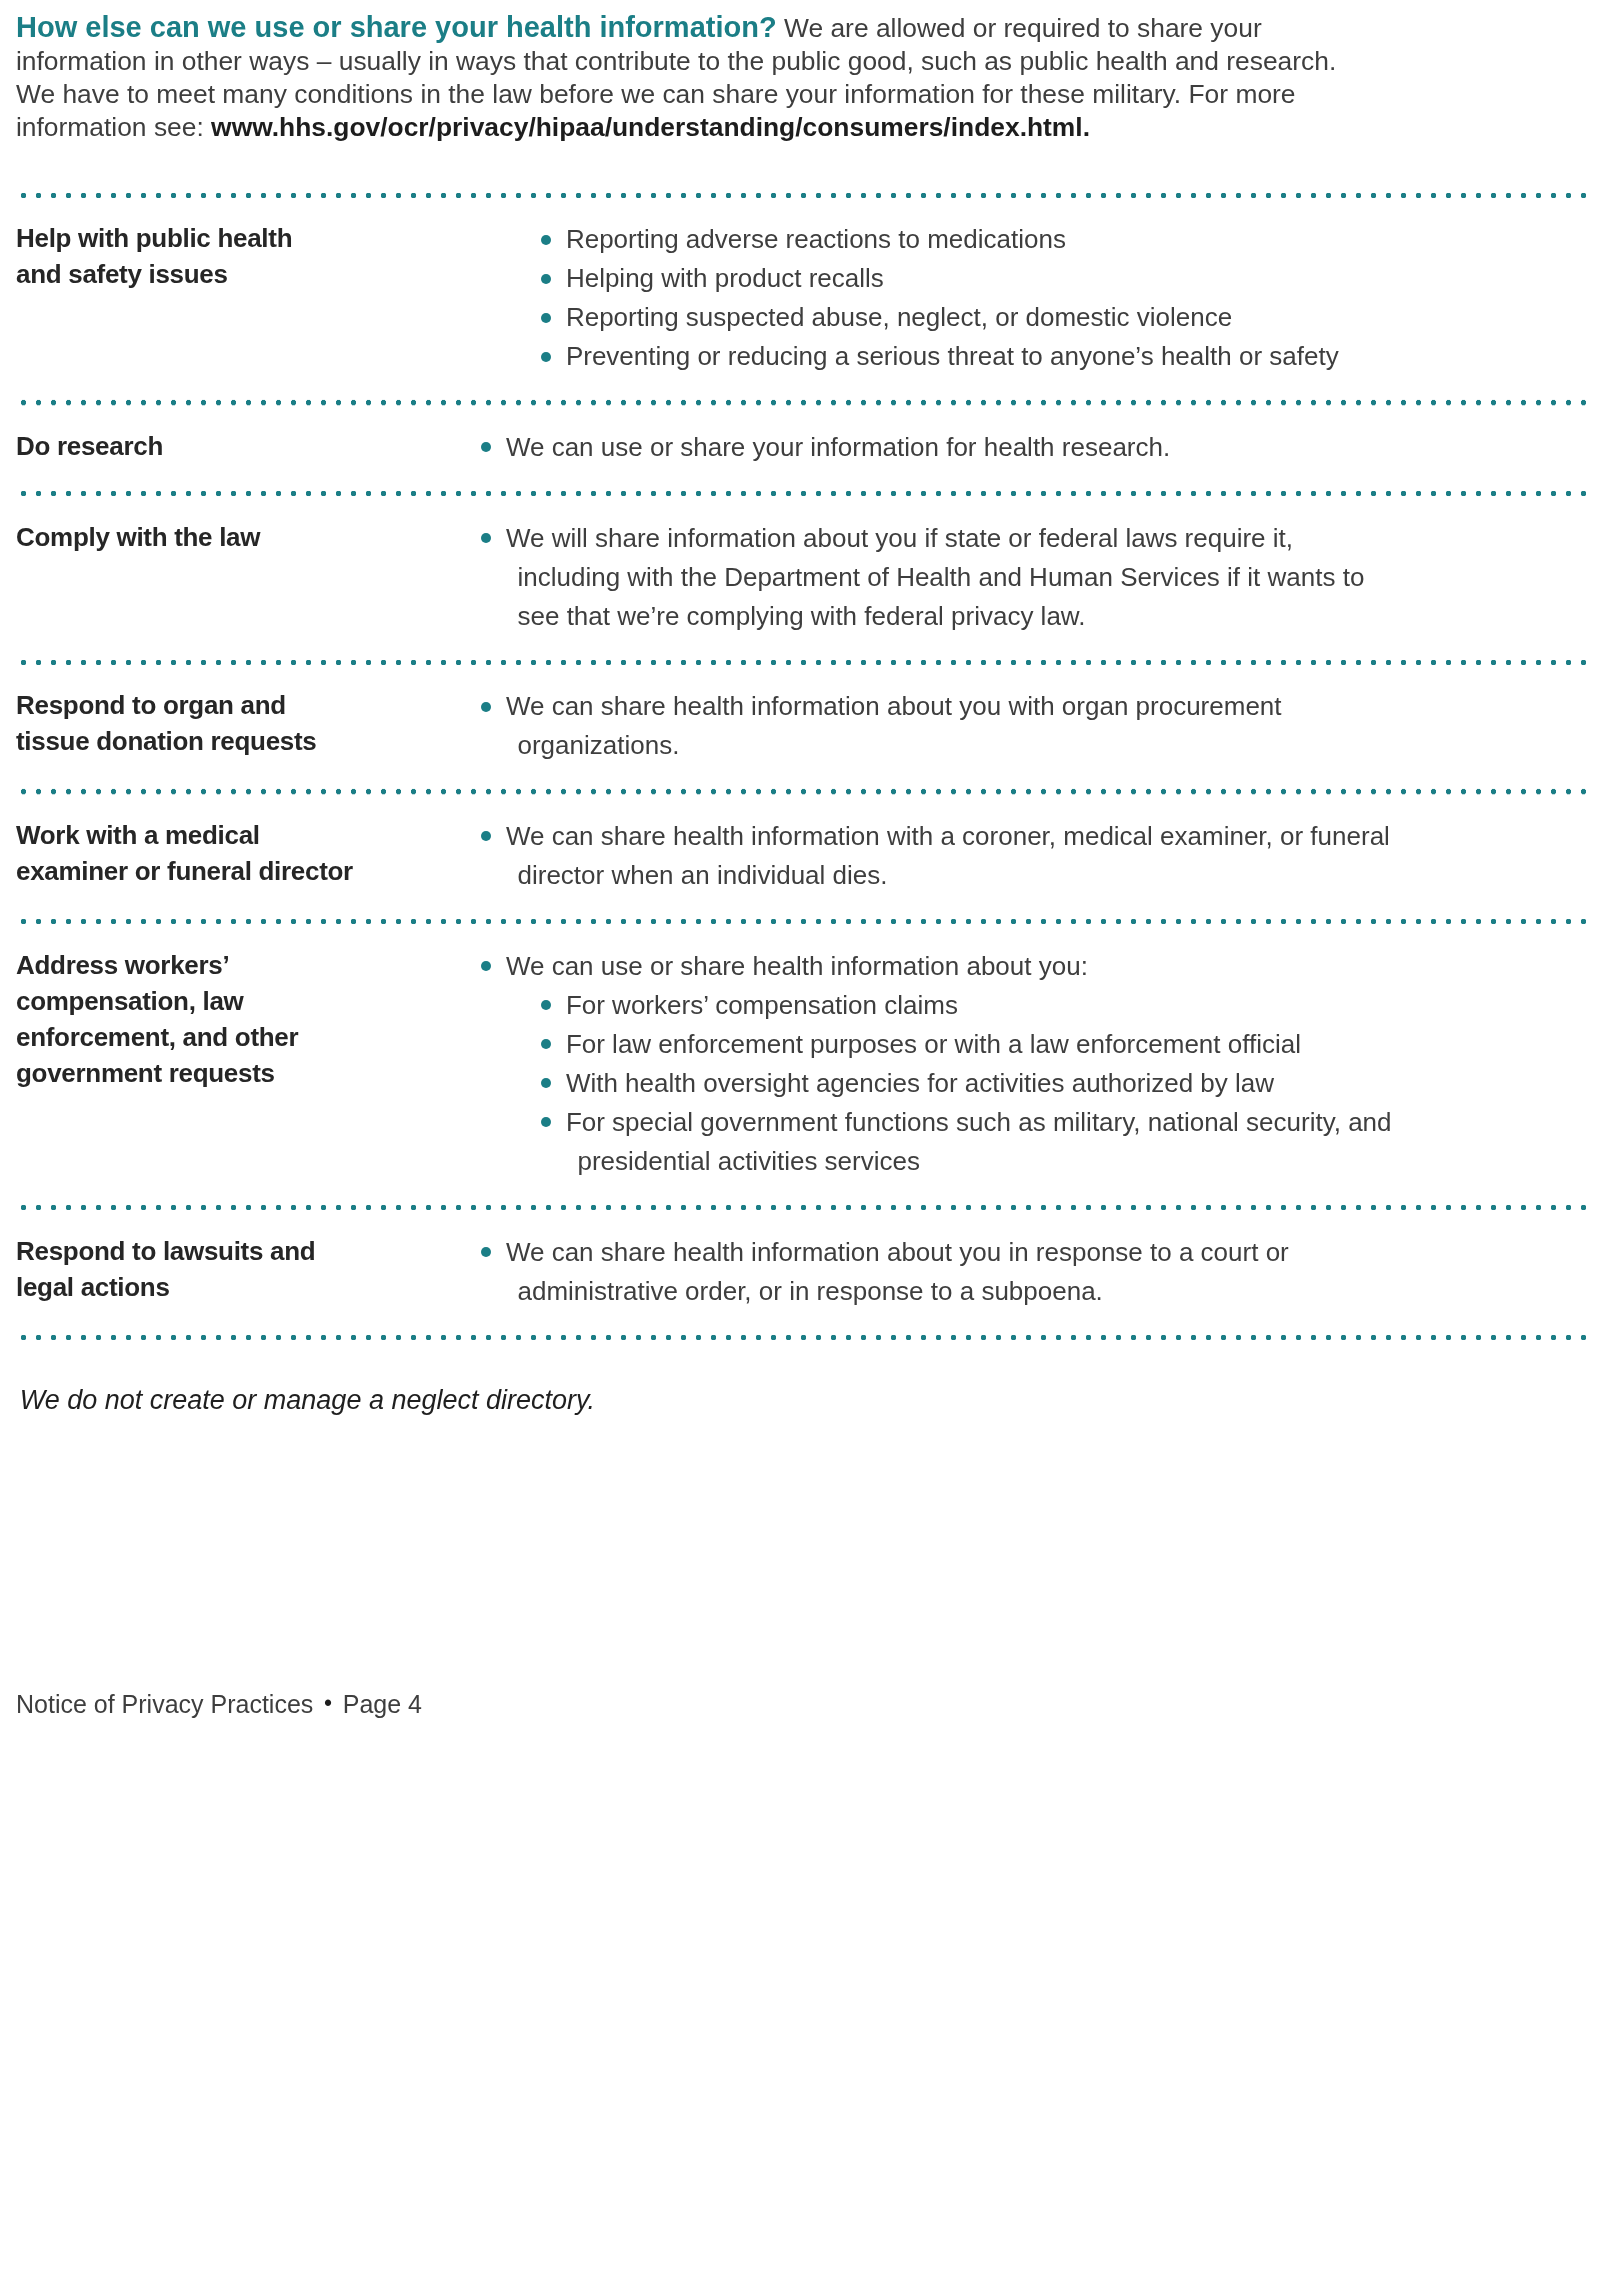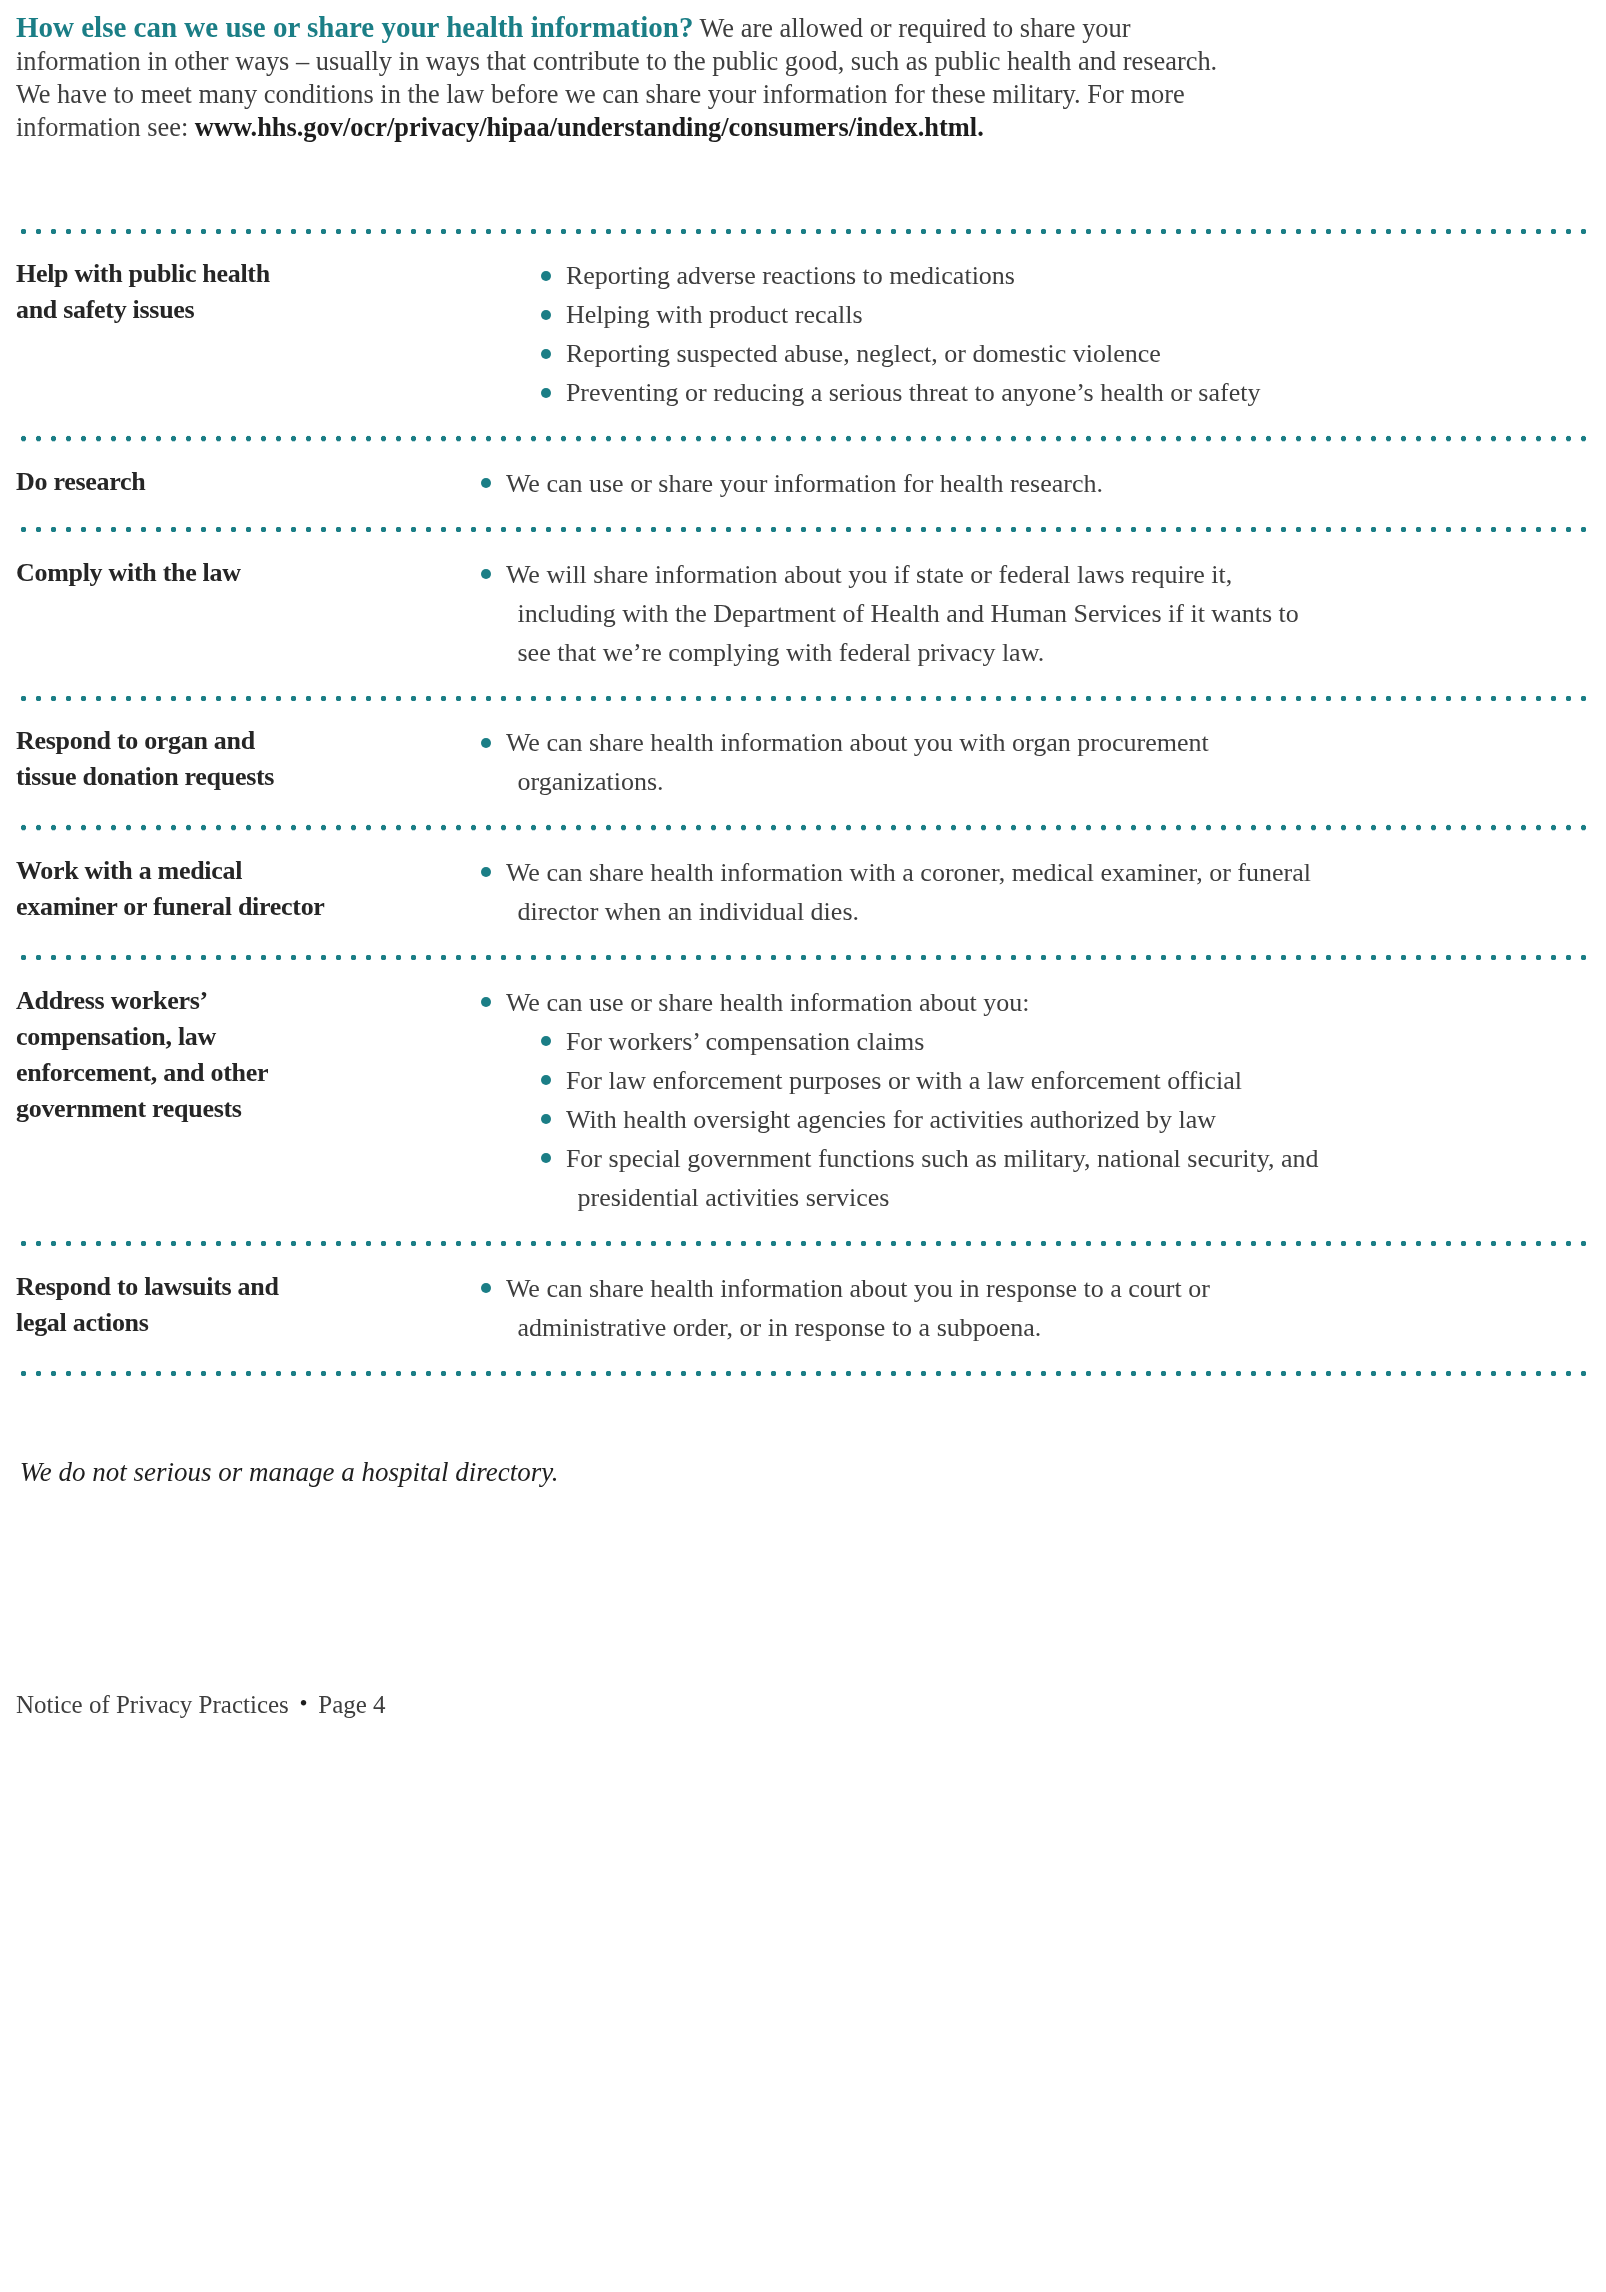--- a/index.html
+++ b/index.html
@@ -4,24 +4,23 @@
 <style>
   :root{
     --teal:#1b7e86;
     --body:#3e3e3e;
     --head:#262626;
   }
   html,body{margin:0;padding:0;background:#fff;}
   .page{
     width:1607px;height:1733px;background:#ffffff;
     display:flex;flex-direction:column;
-    font-family:Liberation Serif, serif;
+    font-family:Liberation Sans, sans-serif;
     color:var(--body);
     overflow:hidden;
-    gap:36px;
   }
   
   .intro{padding:10.7px 21.5px 0 16px;font-size:26.4px;line-height:33px;color:var(--body);}
   .intro .iline{white-space:nowrap;}
   .seg-teal-bold{color:var(--teal);font-weight:700;font-size:29px;}
   .seg-bold{font-weight:700;color:#1d1d1d;}
   
   .dotline{
     height:7.2px;margin:0 16px;
     background-image:radial-gradient(circle,var(--teal) 2.7px,rgba(0,0,0,0) 3px);
@@ -211,21 +210,21 @@
             <div class="btext">
               <div class="line">We can share health information about you in response to a court or</div>
               <div class="line cont">administrative order, or in response to a subpoena.</div>
             </div>
           </div>
         </div>
       </section>
       <div class="dotline"></div>
     </div>
 
-  <p class="note">We do not serious or manage a hospital directory.</p>
+  <p class="note">We do not create or manage a neglect directory.</p>
 
   <div class="spacer"></div>
 
   <p class="footer">
     <span>Notice of Privacy Practices</span><span class="sep">•</span><span>Page 4</span>
   </p>
 
 </div>
 
 

